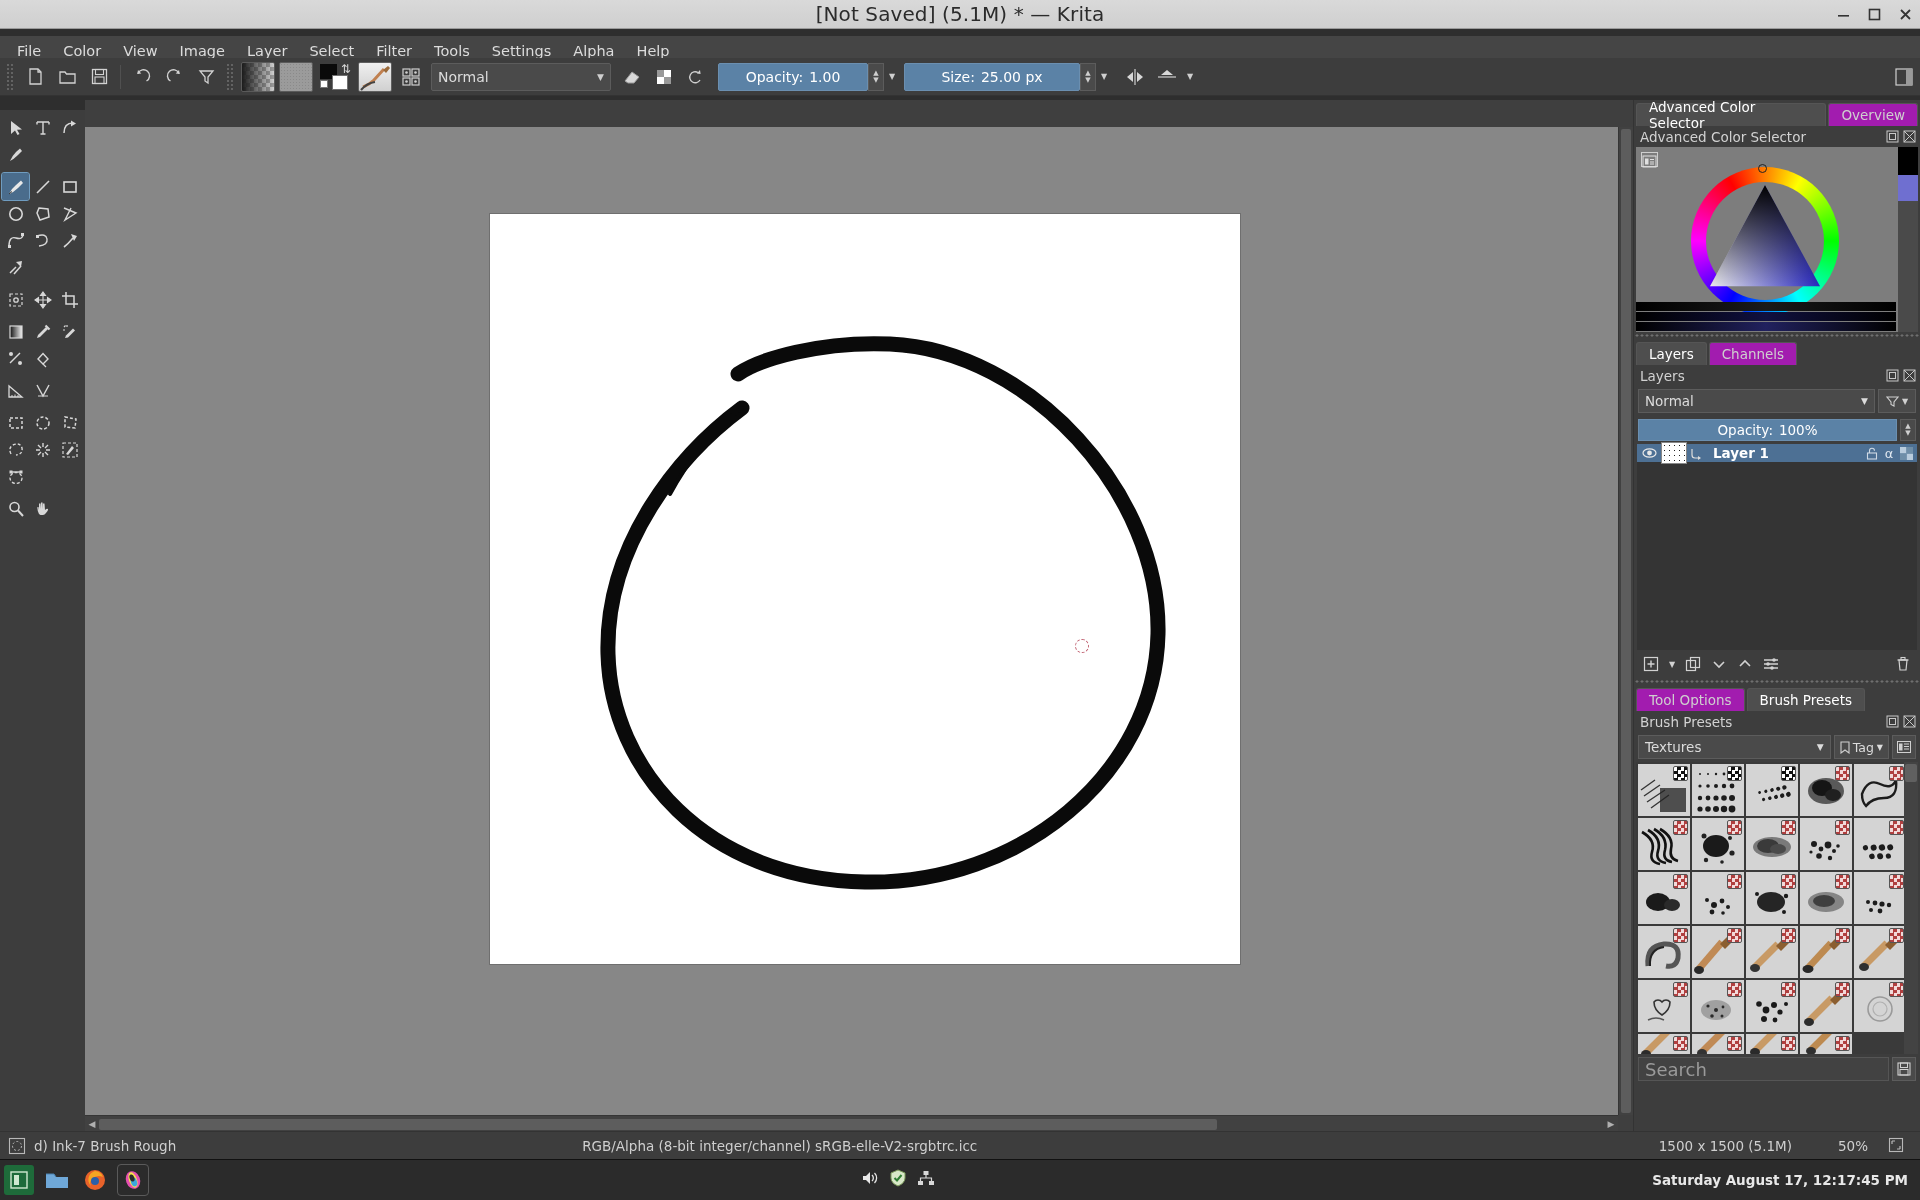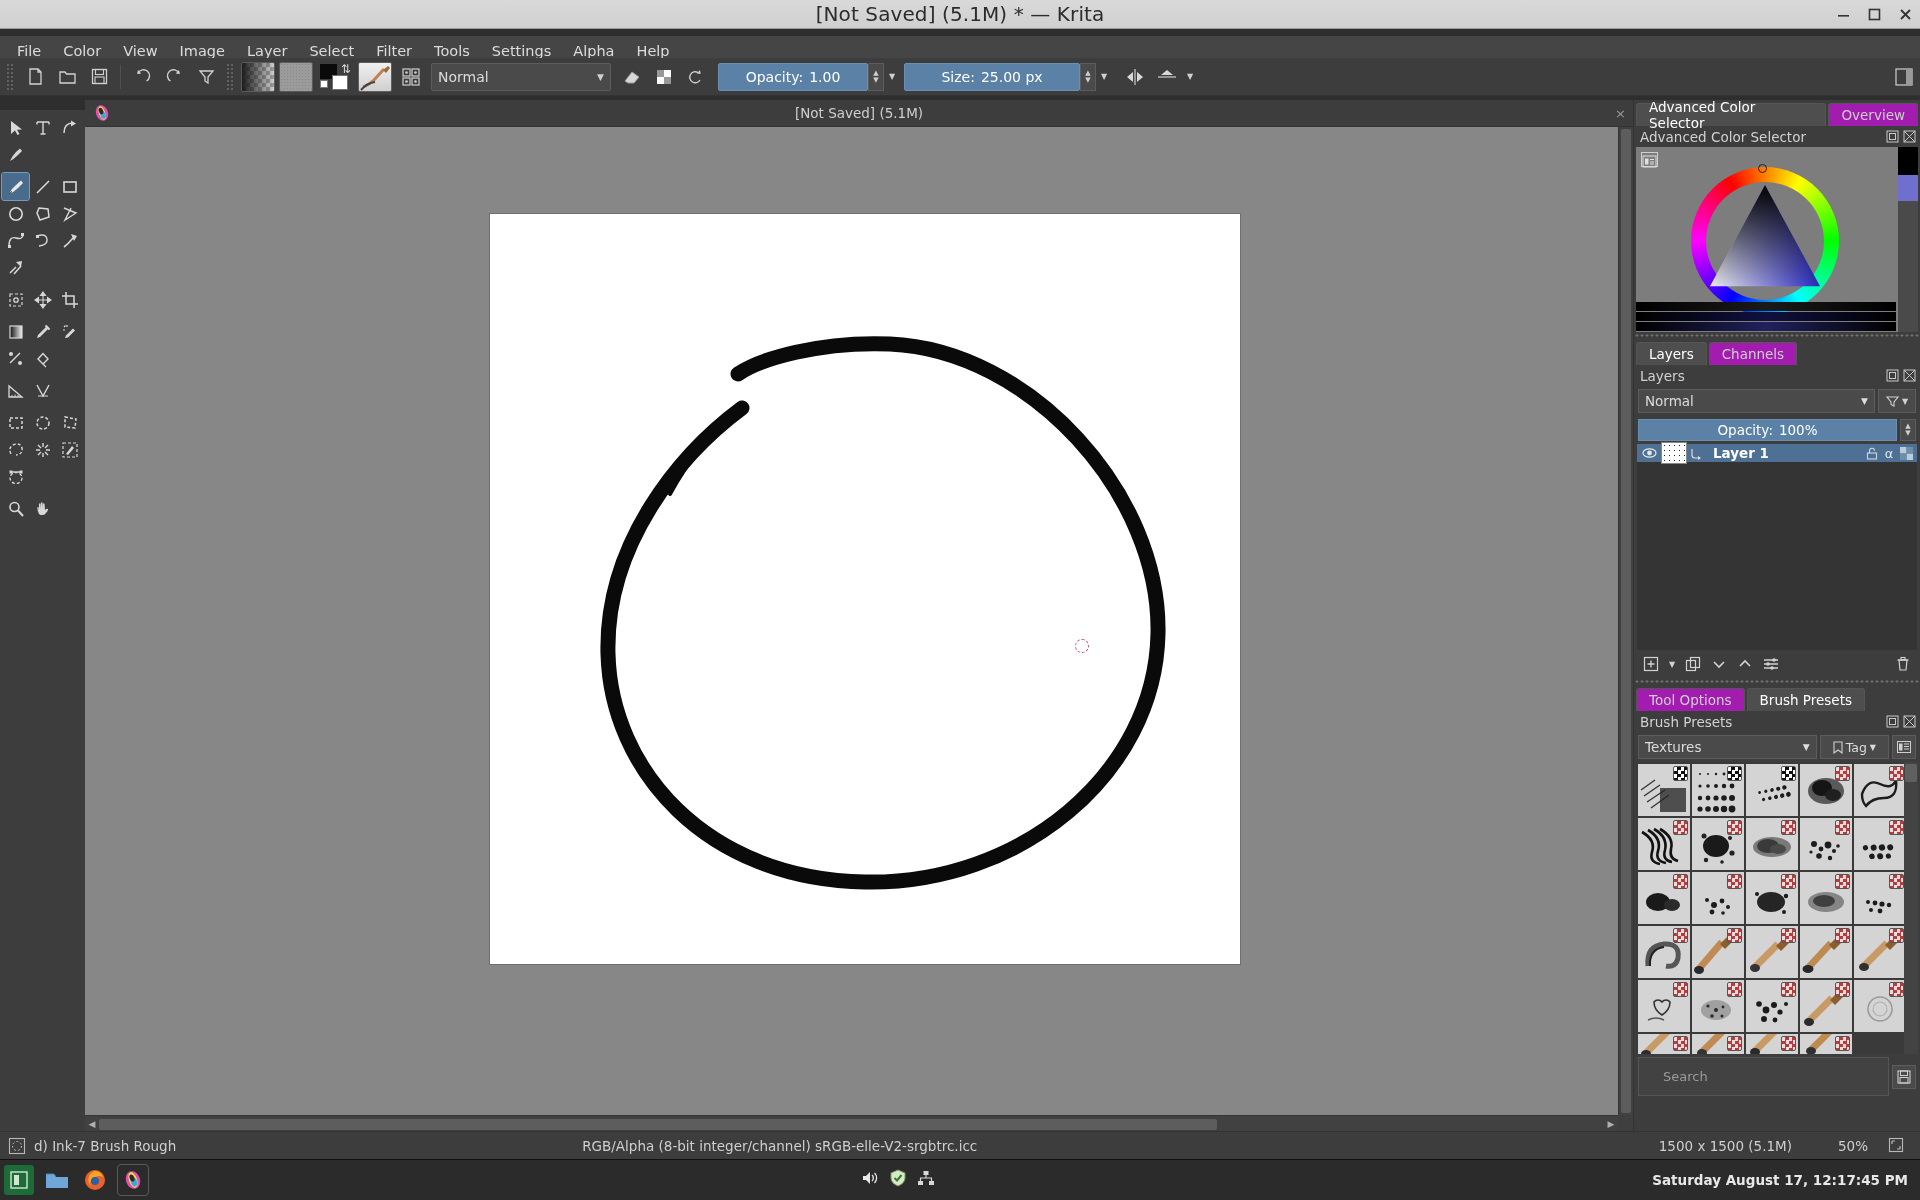--- a/index.html
+++ b/index.html
@@ -254,21 +254,21 @@
   .layerbar { display: flex; align-items: center; gap: 2px; padding: 3px 5px; }
   .lb { width: 24px; height: 22px; display: flex; align-items: center; justify-content: center; cursor: pointer; border-radius: 2px; }
 
   
   .tagrow { display: flex; align-items: center; gap: 3px; padding: 3px 4px; }
   .tagcombo {
     flex: 1; height: 24px; background: #4a4a4a; border: 1px solid #5c5c5c;
     display: flex; align-items: center; padding: 0 6px; font-size: 13.5px; color: #dcdcdc; cursor: pointer;
   }
   .tagbtn {
-    height: 24px; padding: 0 12px; background: #4a4a4a; border: 1px solid #5c5c5c;
+    height: 24px; padding: 0 5px; background: #4a4a4a; border: 1px solid #5c5c5c;
     display: flex; align-items: center; gap: 3px; font-size: 12.5px; color: #dcdcdc; cursor: pointer;
   }
   #presetgrid {
     position: relative; margin: 0 2px; height: 292px; background: #3a3a3a;
     display: grid; grid-template-columns: repeat(5, 52px); grid-auto-rows: 52px;
     gap: 2px; padding: 2px; overflow: hidden;
   }
   .preset {
     background: #d4d4d4; position: relative; overflow: hidden; cursor: pointer;
   }
@@ -277,22 +277,22 @@
     border: 1px solid #555; border-radius: 2px;
   }
   .tagmark.chk {
     background: repeating-conic-gradient(#111 0% 25%, #fff 0% 50%) 0 0/7px 7px;
   }
   .tagmark.red {
     background: repeating-conic-gradient(#b04040 0% 25%, #f2dada 0% 50%) 0 0/7px 7px;
   }
   .searchrow { display: flex; align-items: center; gap: 3px; padding: 3px 4px; }
   .searchbox {
-    flex: 1; height: 39px; background: #424242; border: 1px solid #555;
-    display: flex; align-items: center; padding: 0 24px; font-size: 13px; color: #9a9a9a; cursor: text;
+    flex: 1; height: 24px; background: #424242; border: 1px solid #555;
+    display: flex; align-items: center; padding: 0 6px; font-size: 18px; color: #9a9a9a; cursor: text;
   }
 
   
   #statusbar {
     position: absolute; left: 0; bottom: 41px; width: 1920px; height: 28px;
     background: #3d3d3d; border-top: 1px solid #333;
     display: flex; align-items: center; color: #cfcfcf; font-size: 13.5px;
   }
   #statusbar .sb-icon { width: 18px; height: 18px; margin: 0 8px 0 8px; }
 
@@ -693,32 +693,20 @@
     </div>
     <div class="tool">
       <svg width="18" height="18" viewBox="0 0 18 18">
           <path d="M5 14 Q3 10 3.5 7 L4.5 7 L5 10 L5 3.5 L6.5 3.5 L7 9 L7 2.5 L8.5 2.5 L9 9 L9 3.5 L10.5 3.5 L11 10 Q13 8 14 9 Q14.5 10.5 12 13 Q10.5 15 9 15 L6.5 15 z" fill="#d8d8d8"></path>
         </svg>
     </div>
   </div>
 </div>
 
 <div id="canvasarea">
-  <div id="doctab">
-    <div class="docicon">
-      <svg width="22" height="22" viewBox="0 0 22 22">
-        <ellipse cx="11" cy="11" rx="6" ry="8" fill="#e54fb0" transform="rotate(-20 11 11)"></ellipse>
-        <ellipse cx="11" cy="11" rx="3.2" ry="7" fill="#f5e54a" transform="rotate(-20 11 11)"></ellipse>
-        <ellipse cx="12" cy="13" rx="2.6" ry="4" fill="#3aa8dd" transform="rotate(-20 12 13)"></ellipse>
-        <ellipse cx="10" cy="9" rx="2.2" ry="3.4" fill="#2b2b2b" transform="rotate(-20 10 9)"></ellipse>
-      </svg>
-    </div>
-    <div class="doclabel">[Not Saved] (5.1M)</div>
-    <div class="closeX">×</div>
-  </div>
 
   <div id="canvasviewport">
     <div id="paper">
       <svg width="750" height="750" viewBox="0 0 750 750">
         <path d="M252 194 C 190 240, 115 330, 118 440
                  C 121 555, 215 665, 375 668
                  C 530 671, 665 560, 668 420
                  C 671 280, 540 136, 400 130
                  C 330 127, 270 145, 248 160" fill="none" stroke="#0a0a0a" stroke-width="15" stroke-linecap="round"></path>
         <path d="M252 194 C 222 215, 196 250, 180 280" fill="none" stroke="#0a0a0a" stroke-width="4" stroke-linecap="round"></path>

